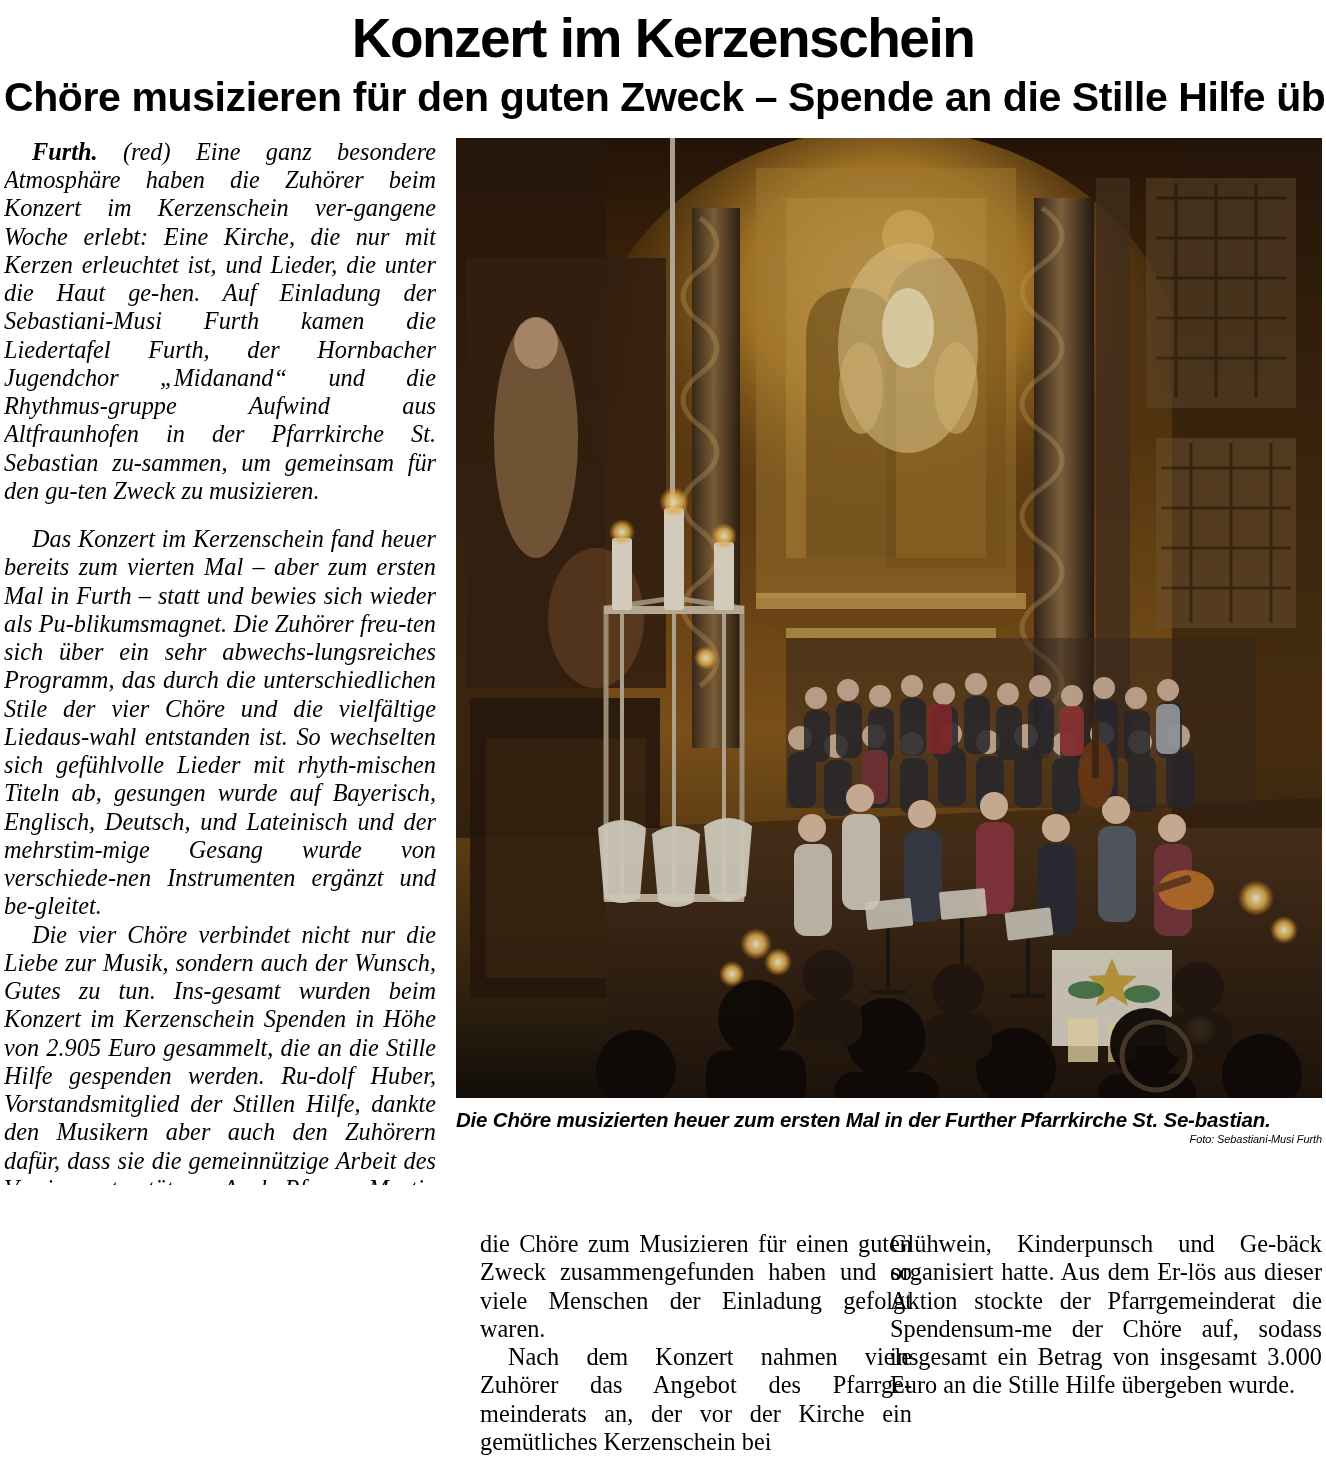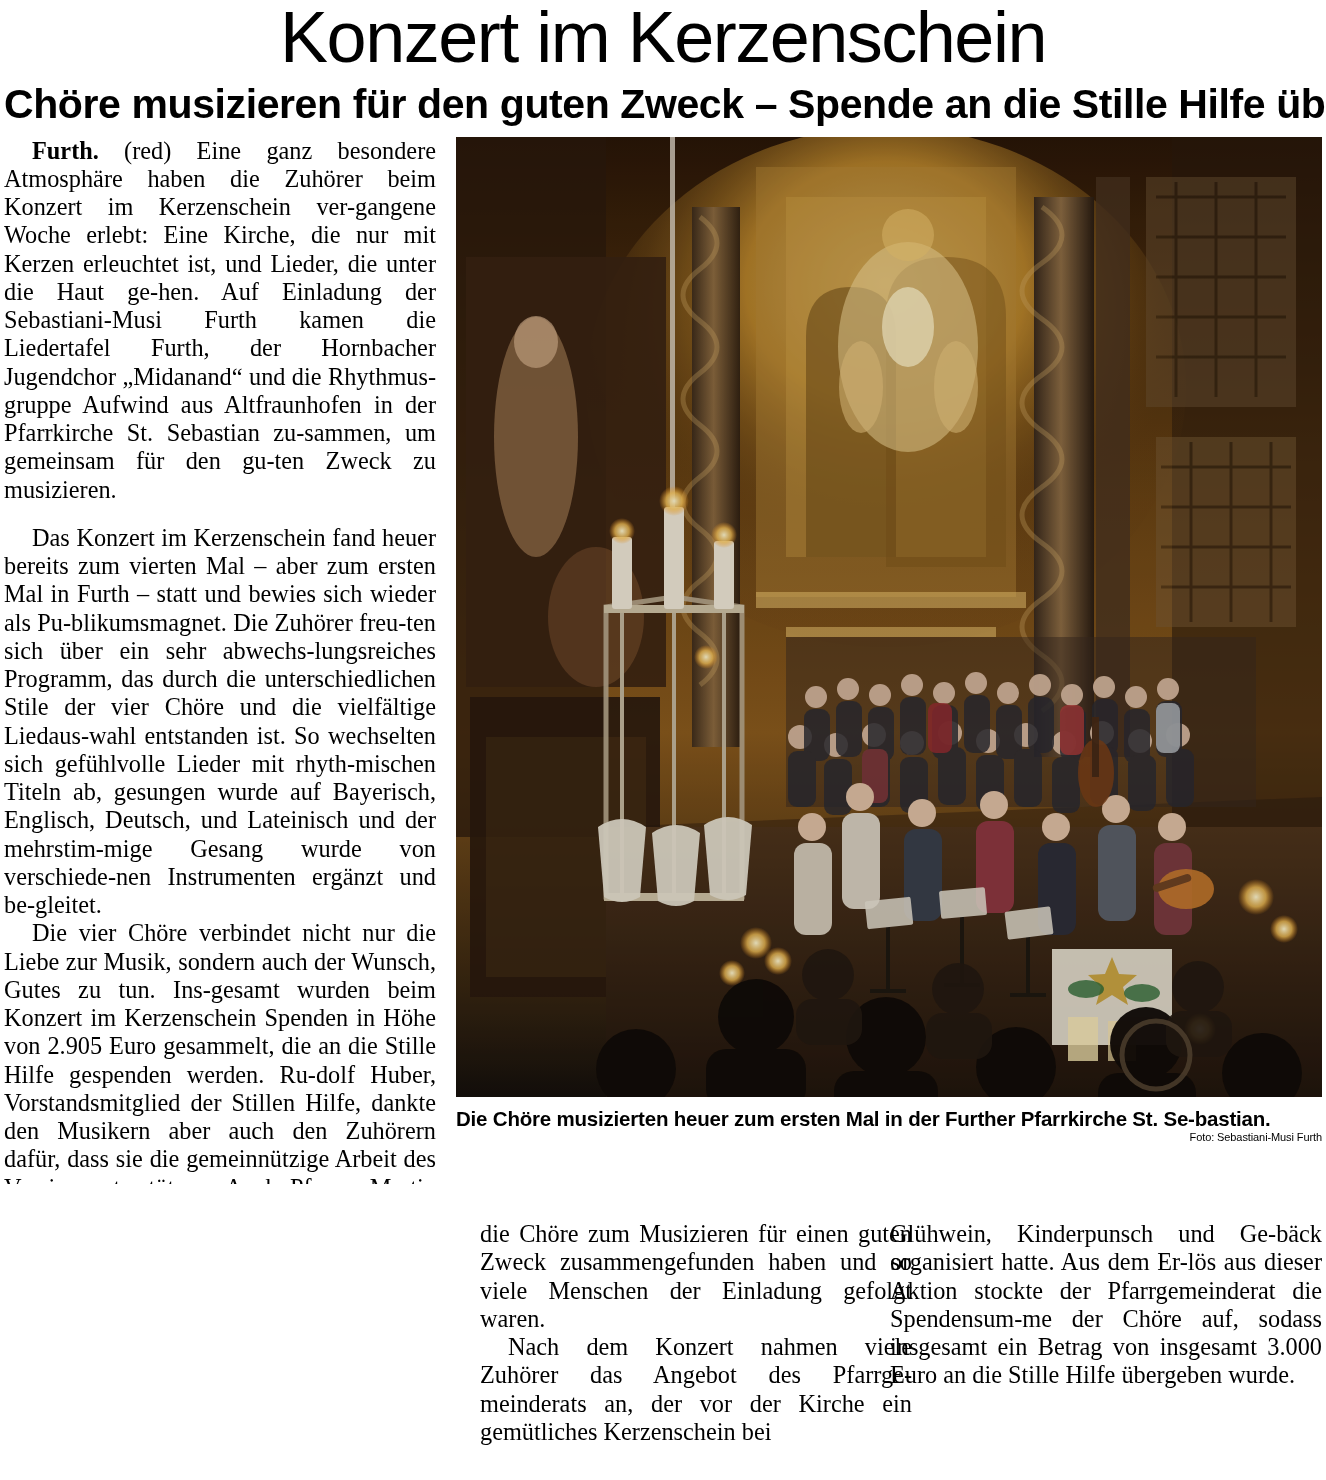--- a/index.html
+++ b/index.html
@@ -18,45 +18,46 @@
     position: relative;
     width: 1326px;
     height: 1480px;
     box-sizing: border-box;
     padding: 0 4px;
   }
 
   
   .headline {
     font-family: "Liberation Sans", sans-serif;
-    font-weight: normal;
-    font-size: 72px;
+    font-weight: bold;
+    font-size: 55px;
     line-height: 0.98;
     letter-spacing: -1.5px;
     text-align: center;
-    margin: 2px 0 0 0;
+    margin: 12px 0 0 0;
     padding: 0;
     white-space: nowrap;
   }
   .subhead {
     font-family: "Liberation Sans", sans-serif;
     font-weight: bold;
     font-size: 41px;
     line-height: 1.05;
     letter-spacing: -0.4px;
     text-align: center;
     margin: 10px 0 0 0;
     white-space: nowrap;
   }
 
   
   .upper {
     position: relative;
-    margin-top: 11px;
+    margin-top: 19px;
     height: 1047px;
+    font-style: italic;
   }
   .col-left {
     position: absolute;
     left: 0;
     top: 0;
     width: 432px;
     height: 1047px;
     overflow: hidden;
   }
   .photo-wrap {

